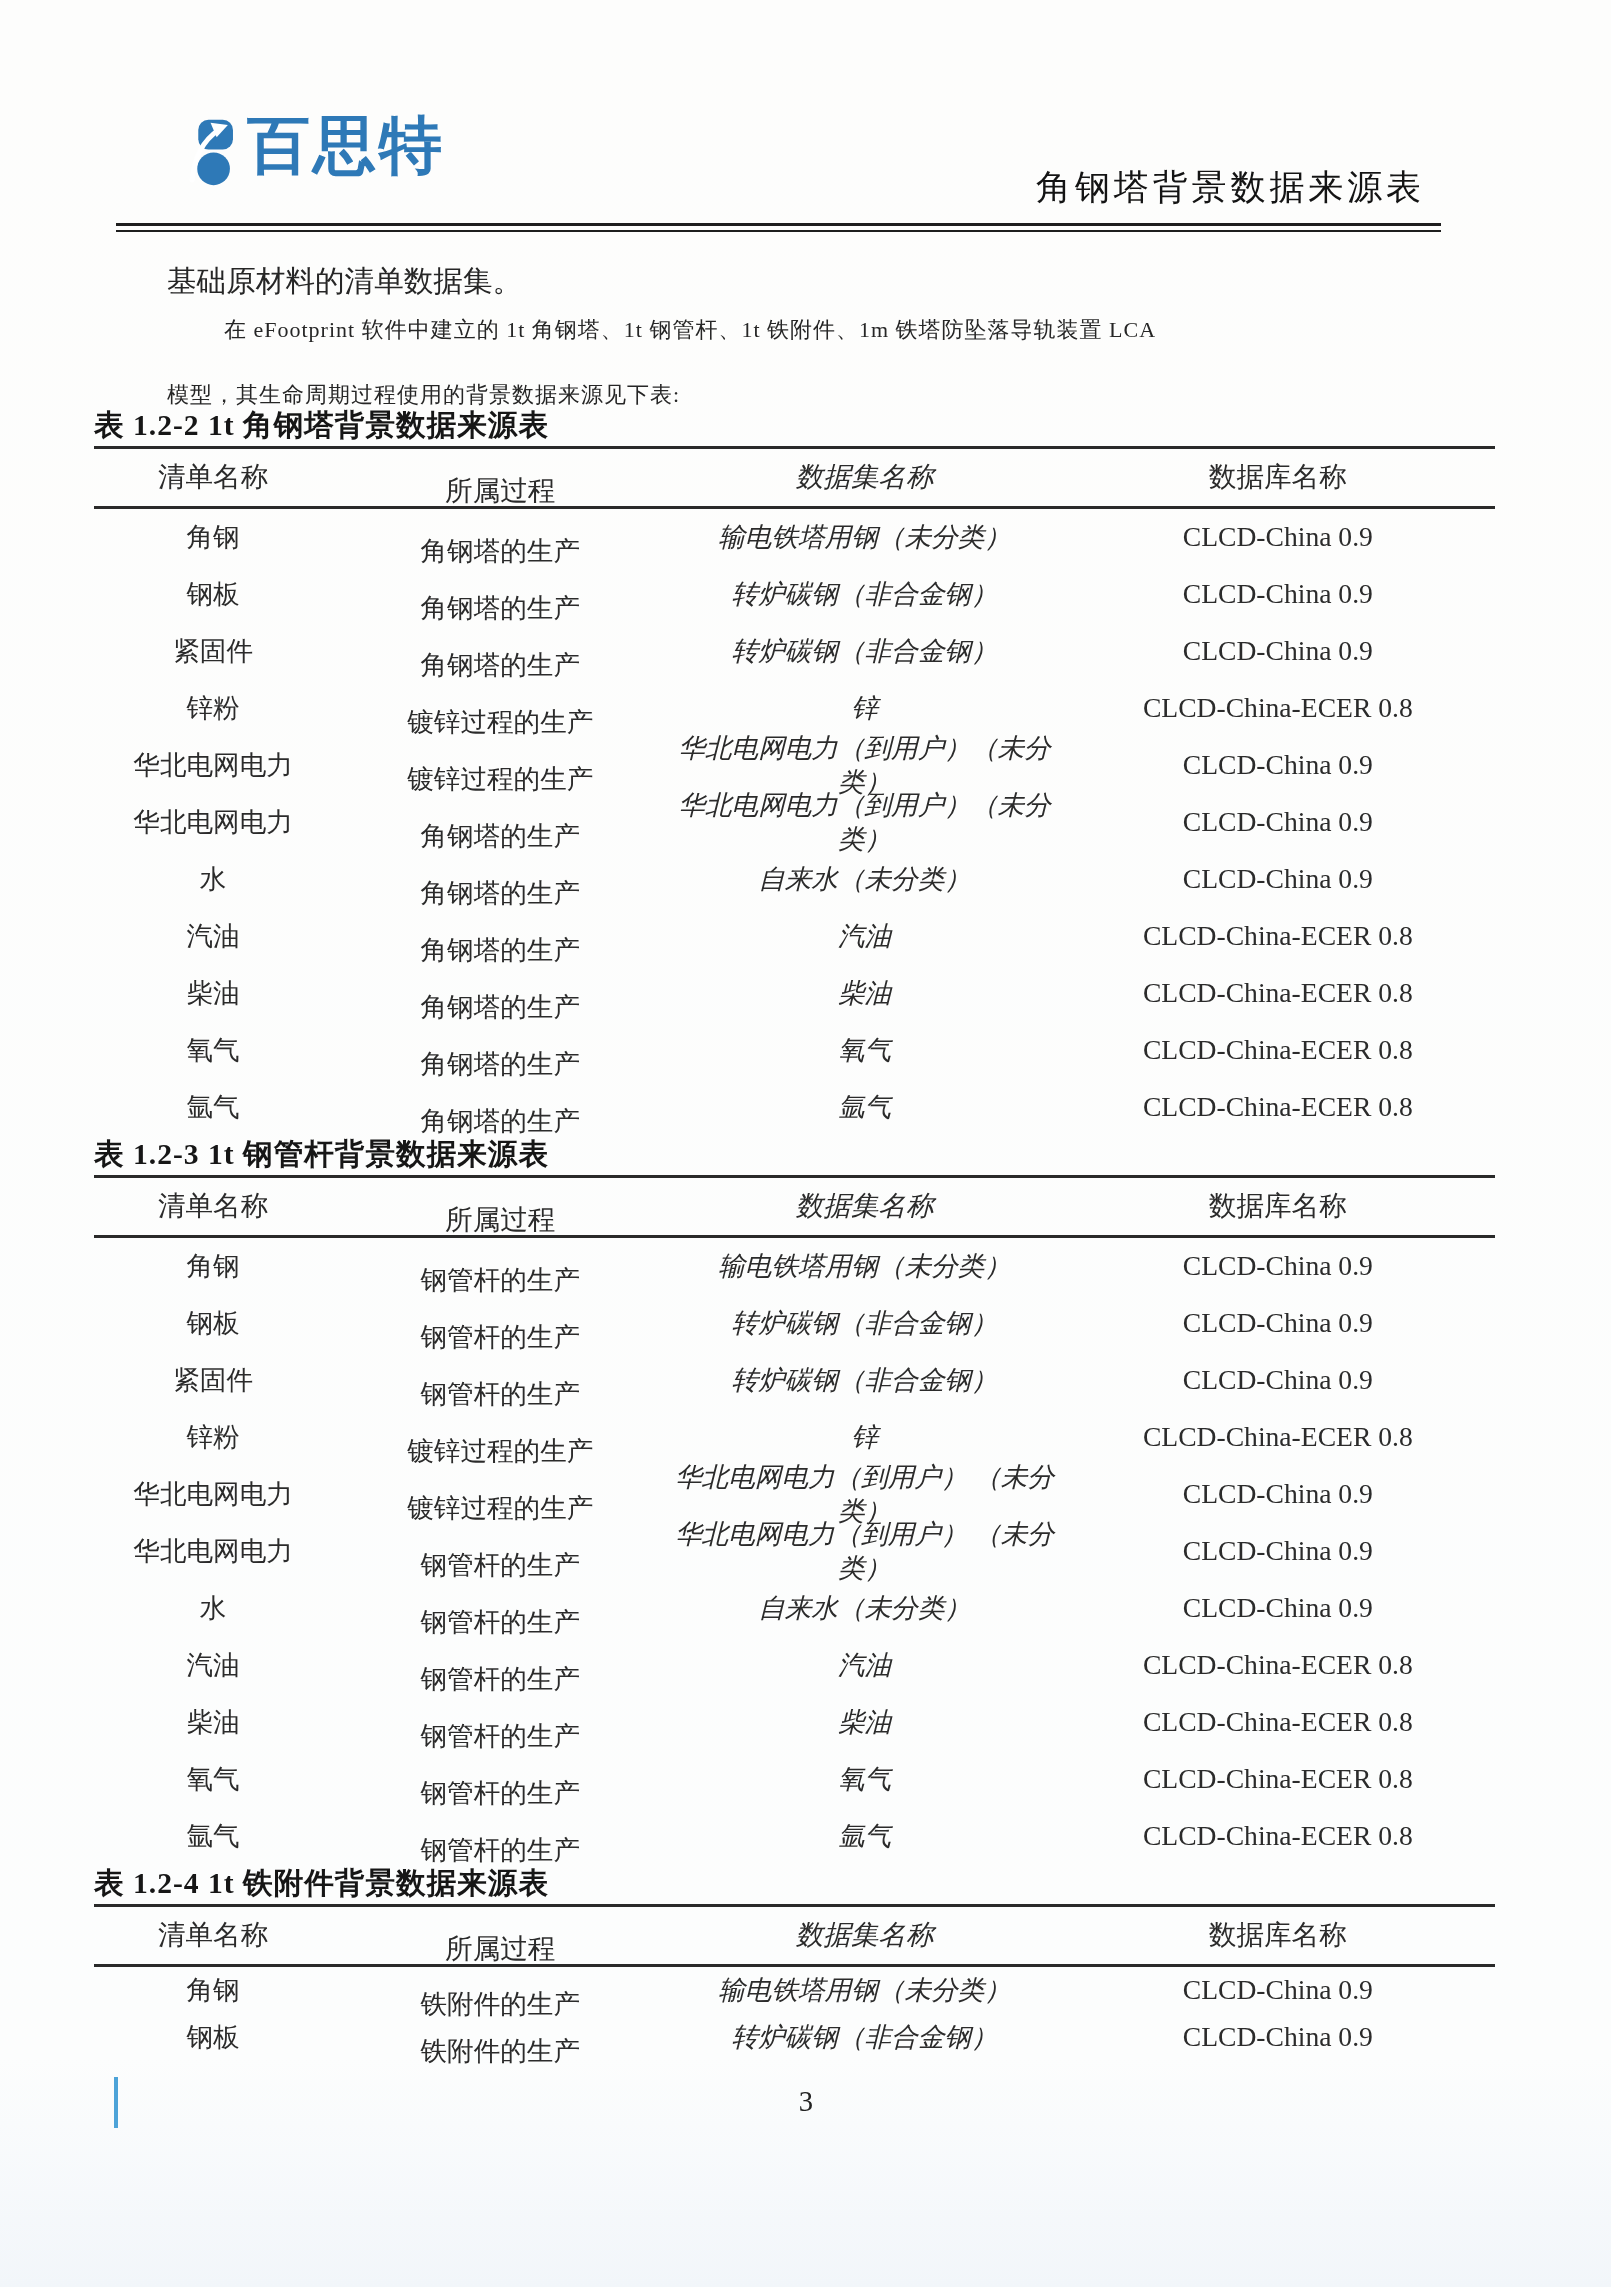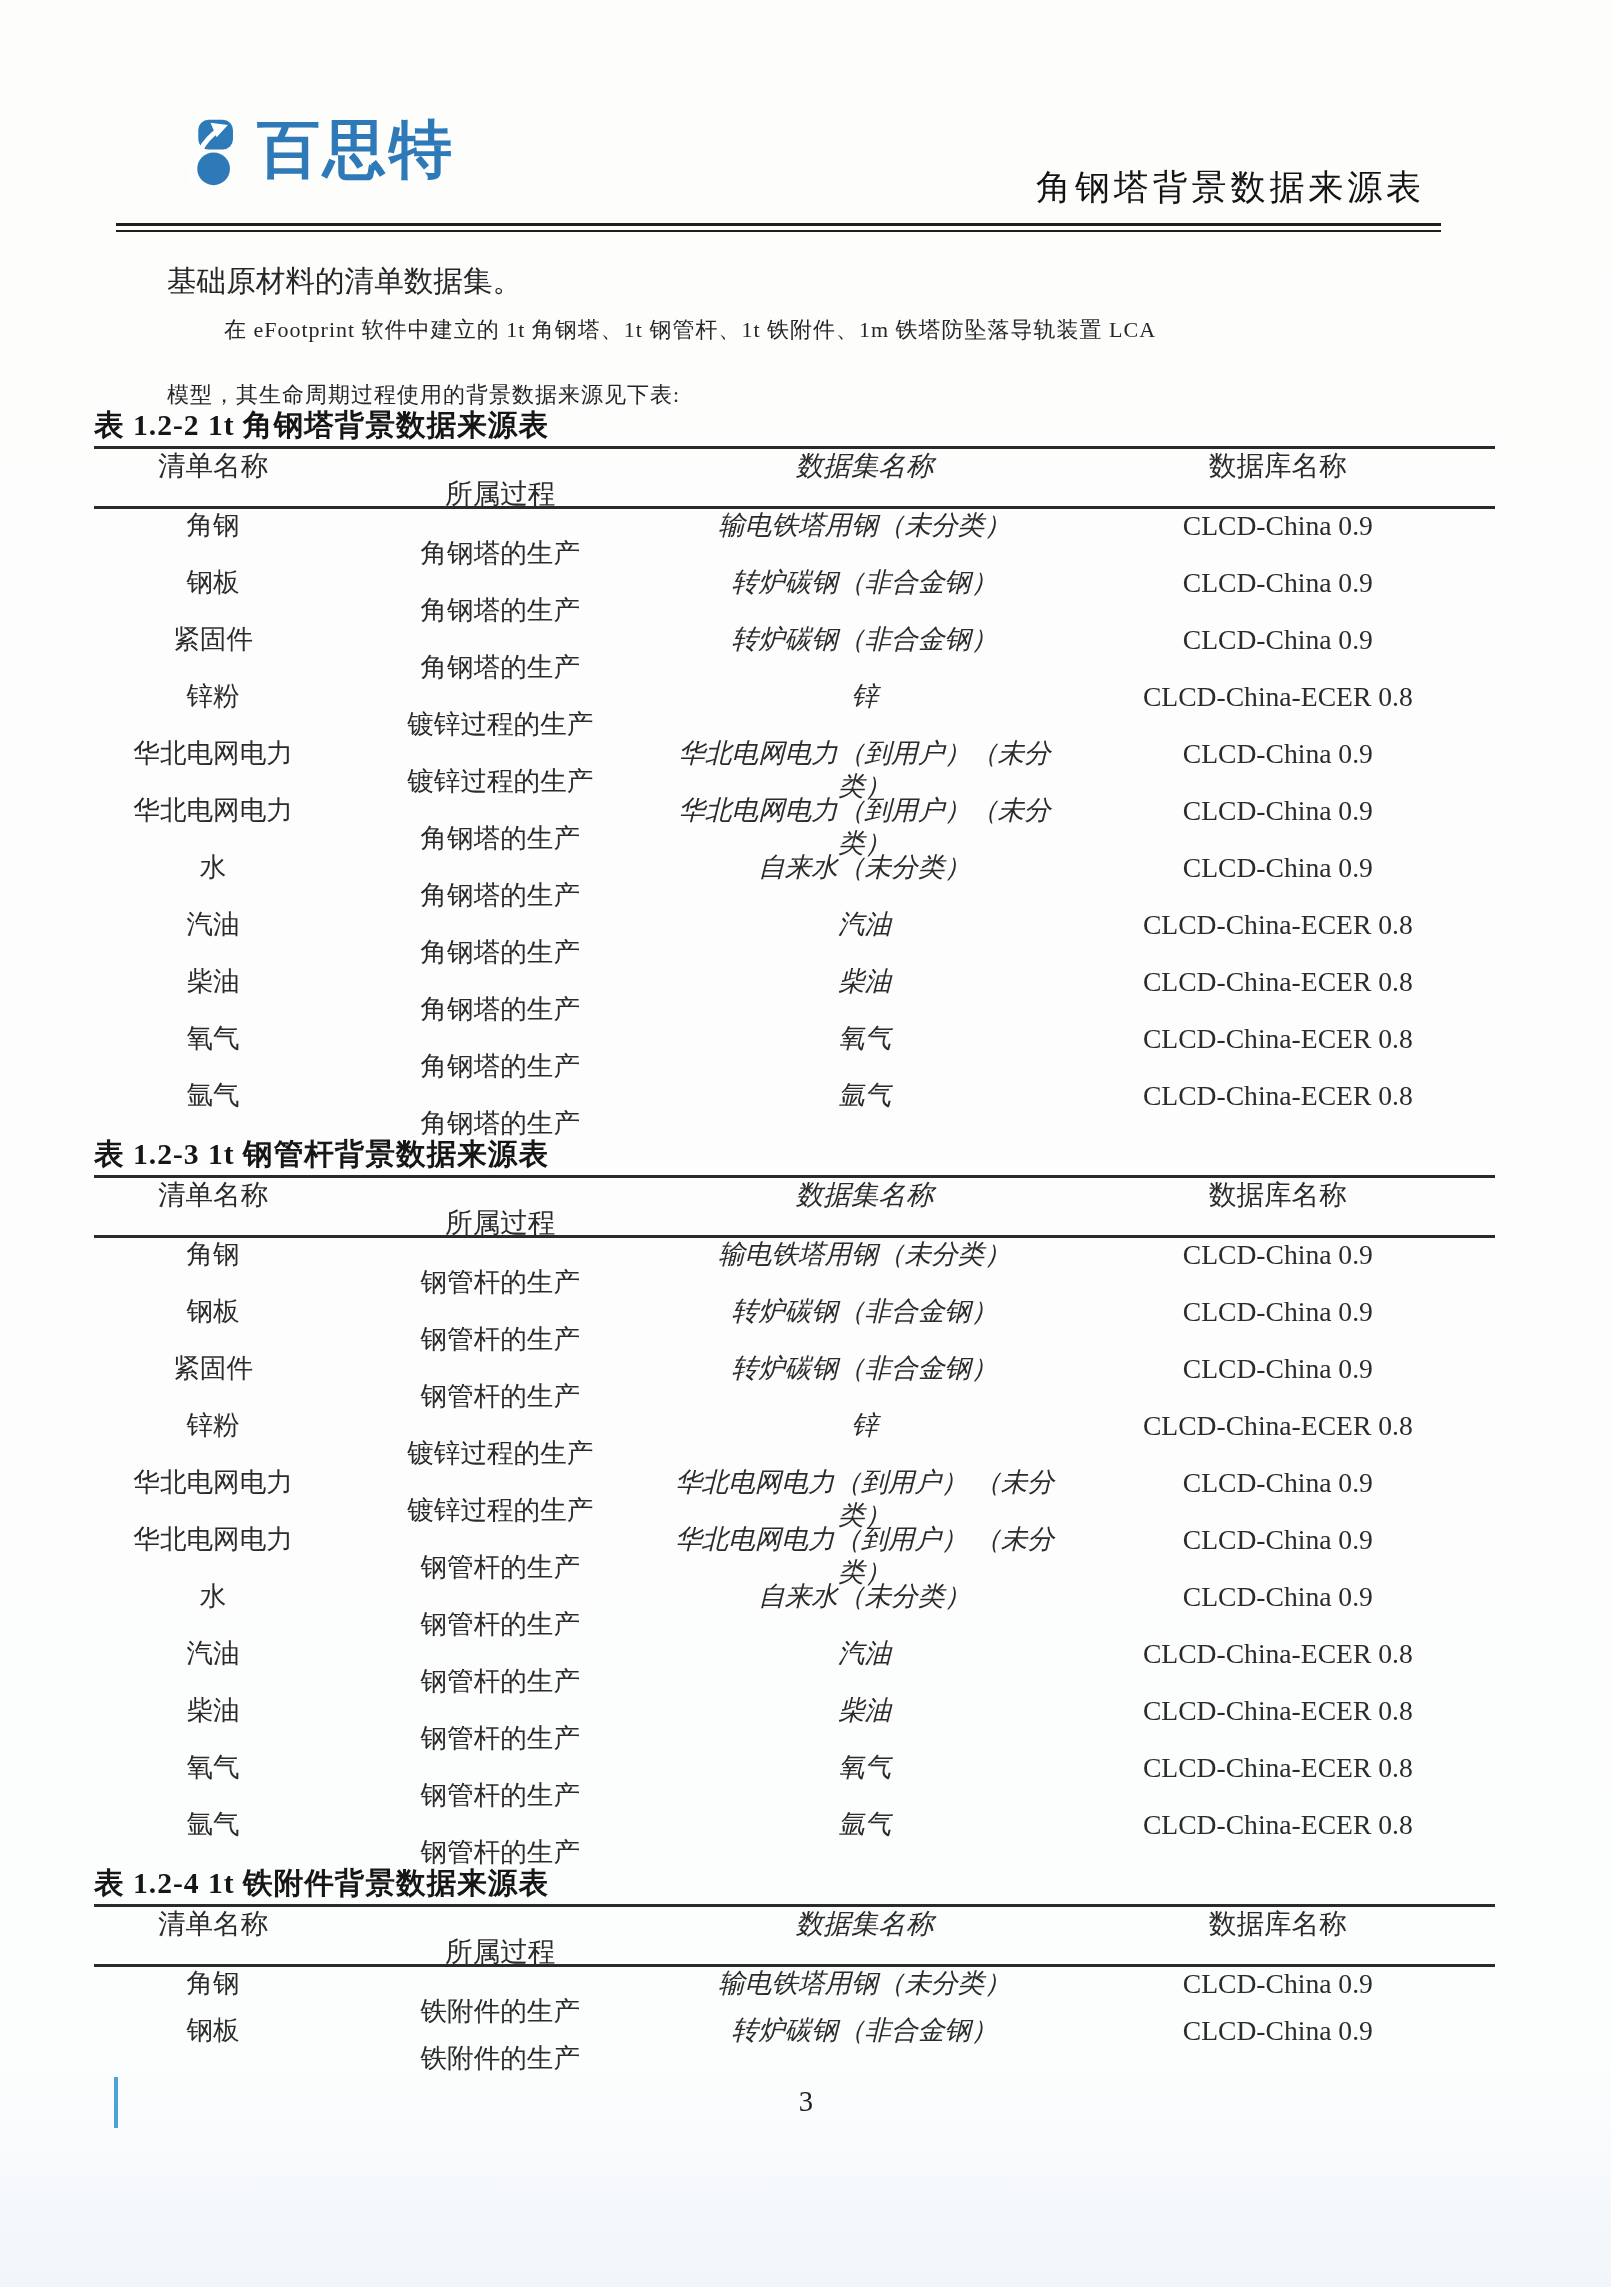--- a/index.html
+++ b/index.html
@@ -9,23 +9,23 @@
     margin:0 auto;
     background:linear-gradient(180deg,#fdfdfc 0%,#fcfdfd 90%,#f2f6fa 100%);
     font-family:"Liberation Serif","DejaVu Serif",serif;
     color:#262626;
     overflow:hidden;
   }
   
   .logo{position:absolute;left:185px;top:116px;display:flex;align-items:flex-start;}
   .logo svg{display:block;width:49px;height:73px;margin-top:2px;}
   .logo-text{
-    font-family:Liberation Serif, serif;
+    font-family:Liberation Mono, monospace;
     font-weight:bold;font-size:63px;line-height:69px;
-    color:#2e79b7;letter-spacing:3px;margin-left:23px;
+    color:#2e79b7;letter-spacing:3px;margin-left:13px;
   }
   .company-name{
     position:absolute;top:164px;right:187px;
     font-size:35px;letter-spacing:3.9px;color:#141414;
   }
   .header-rule{
     position:absolute;left:116px;top:223px;width:1325px;
     height:3.9px;border-top:3px solid #1e1e1e;border-bottom:2px solid #1e1e1e;
   }
   
@@ -36,21 +36,21 @@
   .paragraph{position:absolute;left:167px;top:297px;width:1330px;}
   .para-line{font-size:22px;line-height:65px;white-space:nowrap;letter-spacing:1px;}
   .para-line.indent{padding-left:57px;}
   
   .tables{position:absolute;left:94px;top:407px;width:1401px;}
   .tbl-title{
     height:39px;line-height:37px;text-align:left;
     font-weight:bold;font-size:29.6px;color:#161616;letter-spacing:1px;
   }
   .tbl{border-top:3px solid #2a2a2a;}
-  .t-row{display:flex;align-items:flex-start;}
+  .t-row{display:flex;align-items:center;}
   .t-header{height:57px;border-bottom:3px solid #2a2a2a;font-size:27.6px;}
   .t-data{height:57px;font-size:26.6px;}
   .tbl-compact .t-data{height:47px;}
   .t-cell{text-align:center;line-height:1.25;color:#2b2b2b;}
   .c1{width:17%;}.c2{width:24%;margin-top:28px;}.c3{width:28%;font-style:italic;}.c4{width:31%;}
   .db-name{font-size:27.6px;letter-spacing:0;}
   
   .page-number{
     position:absolute;left:0;top:2086px;width:100%;
     text-align:center;font-size:28.6px;color:#222;

